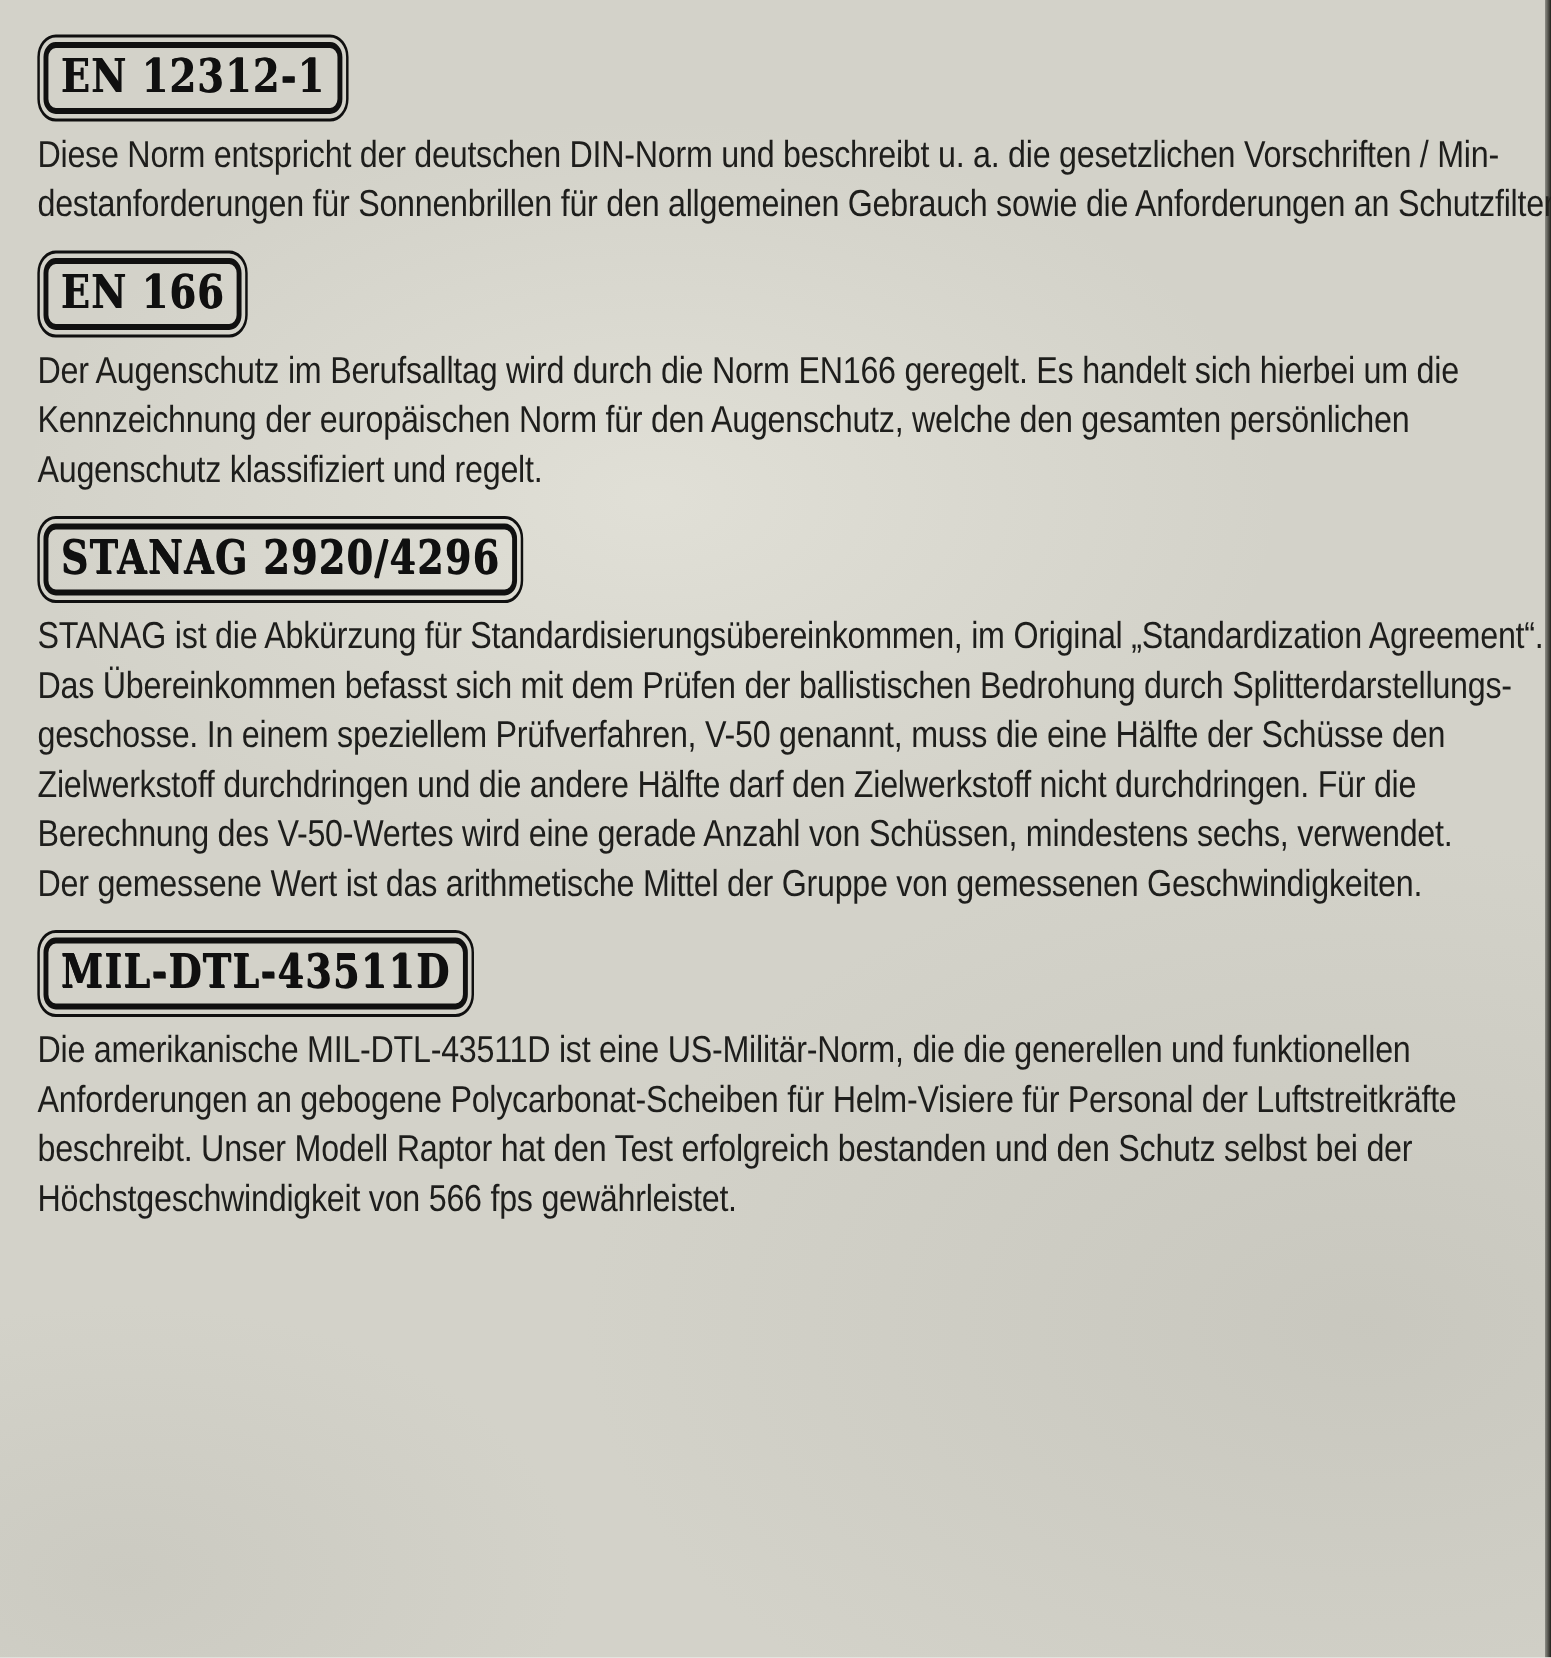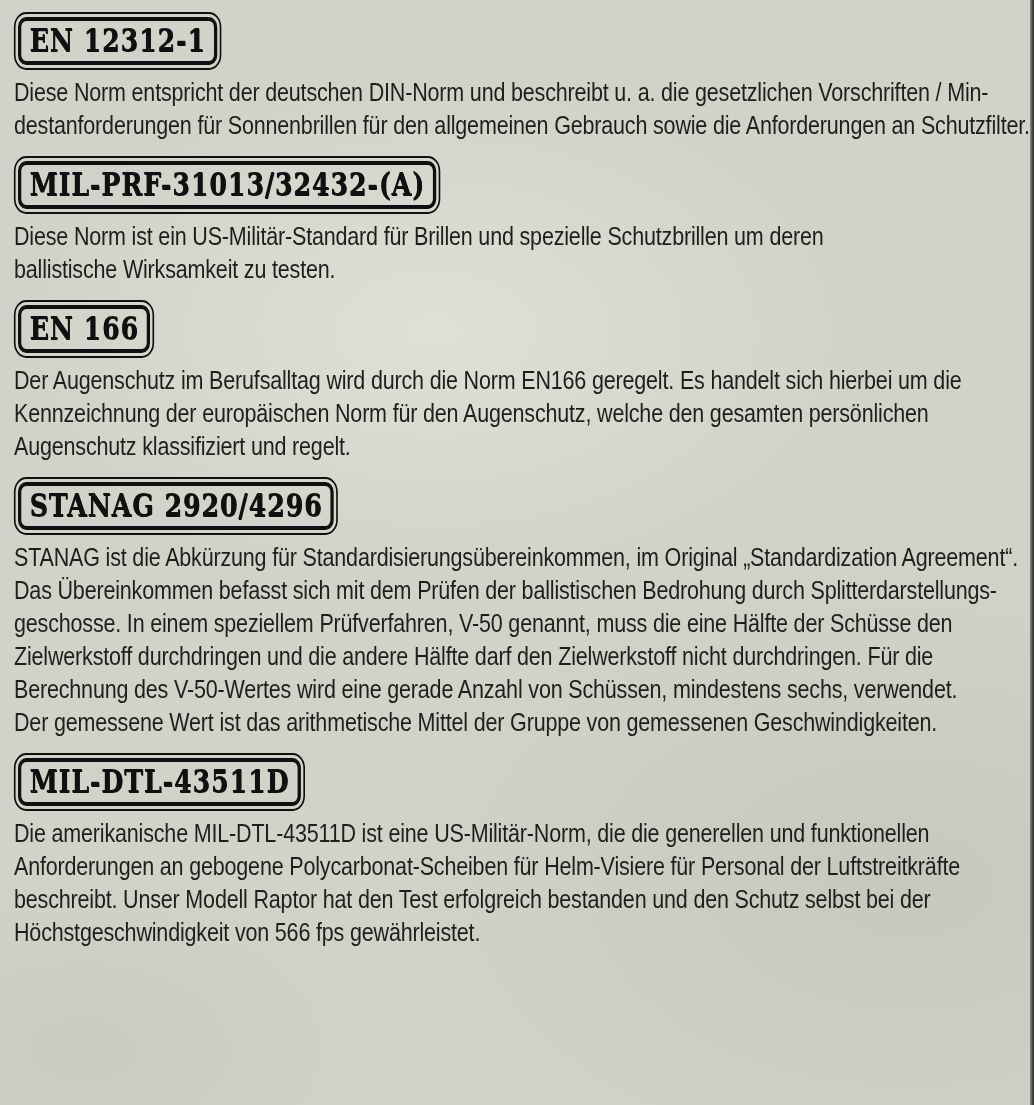--- a/index.html
+++ b/index.html
@@ -27,21 +27,21 @@
   }
   .right-edge {
     position: absolute;
     top: 0;
     right: 0;
     width: 4px;
     height: 100%;
     background: linear-gradient(to right, rgba(40,40,35,0.4), #22221d);
   }
   .norm-section {
-    margin: 4px;
+    margin: 15px;
   }
   .stamp {
     display: inline-block;
     white-space: nowrap;
     transform: scaleX(0.82);
     transform-origin: left center;
     border: 4px solid #101010;
     border-radius: 10px;
     outline: 2px solid #101010;
     outline-offset: 3px;
@@ -73,27 +73,20 @@
 <div class="page">
 
   <section class="norm-section">
     <div class="stamp">
       <span>EN 12312-1</span>
     </div>
     <div class="body-text">Diese Norm entspricht der deutschen DIN-Norm und beschreibt u. a. die gesetzlichen Vorschriften / Min-
 destanforderungen für Sonnenbrillen für den allgemeinen Gebrauch sowie die Anforderungen an Schutzfilter.</div>
   </section>
 
-  <section class="norm-section">
-    <div class="stamp">
-      <span>MIL-PRF-31013/32432-(A)</span>
-    </div>
-    <div class="body-text">Diese Norm ist ein US-Militär-Standard für Brillen und spezielle Schutzbrillen um deren
-ballistische Wirksamkeit zu testen.</div>
-  </section>
 
   <section class="norm-section">
     <div class="stamp">
       <span>EN 166</span>
     </div>
     <div class="body-text">Der Augenschutz im Berufsalltag wird durch die Norm EN166 geregelt. Es handelt sich hierbei um die
 Kennzeichnung der europäischen Norm für den Augenschutz, welche den gesamten persönlichen
 Augenschutz klassifiziert und regelt.</div>
   </section>
 

